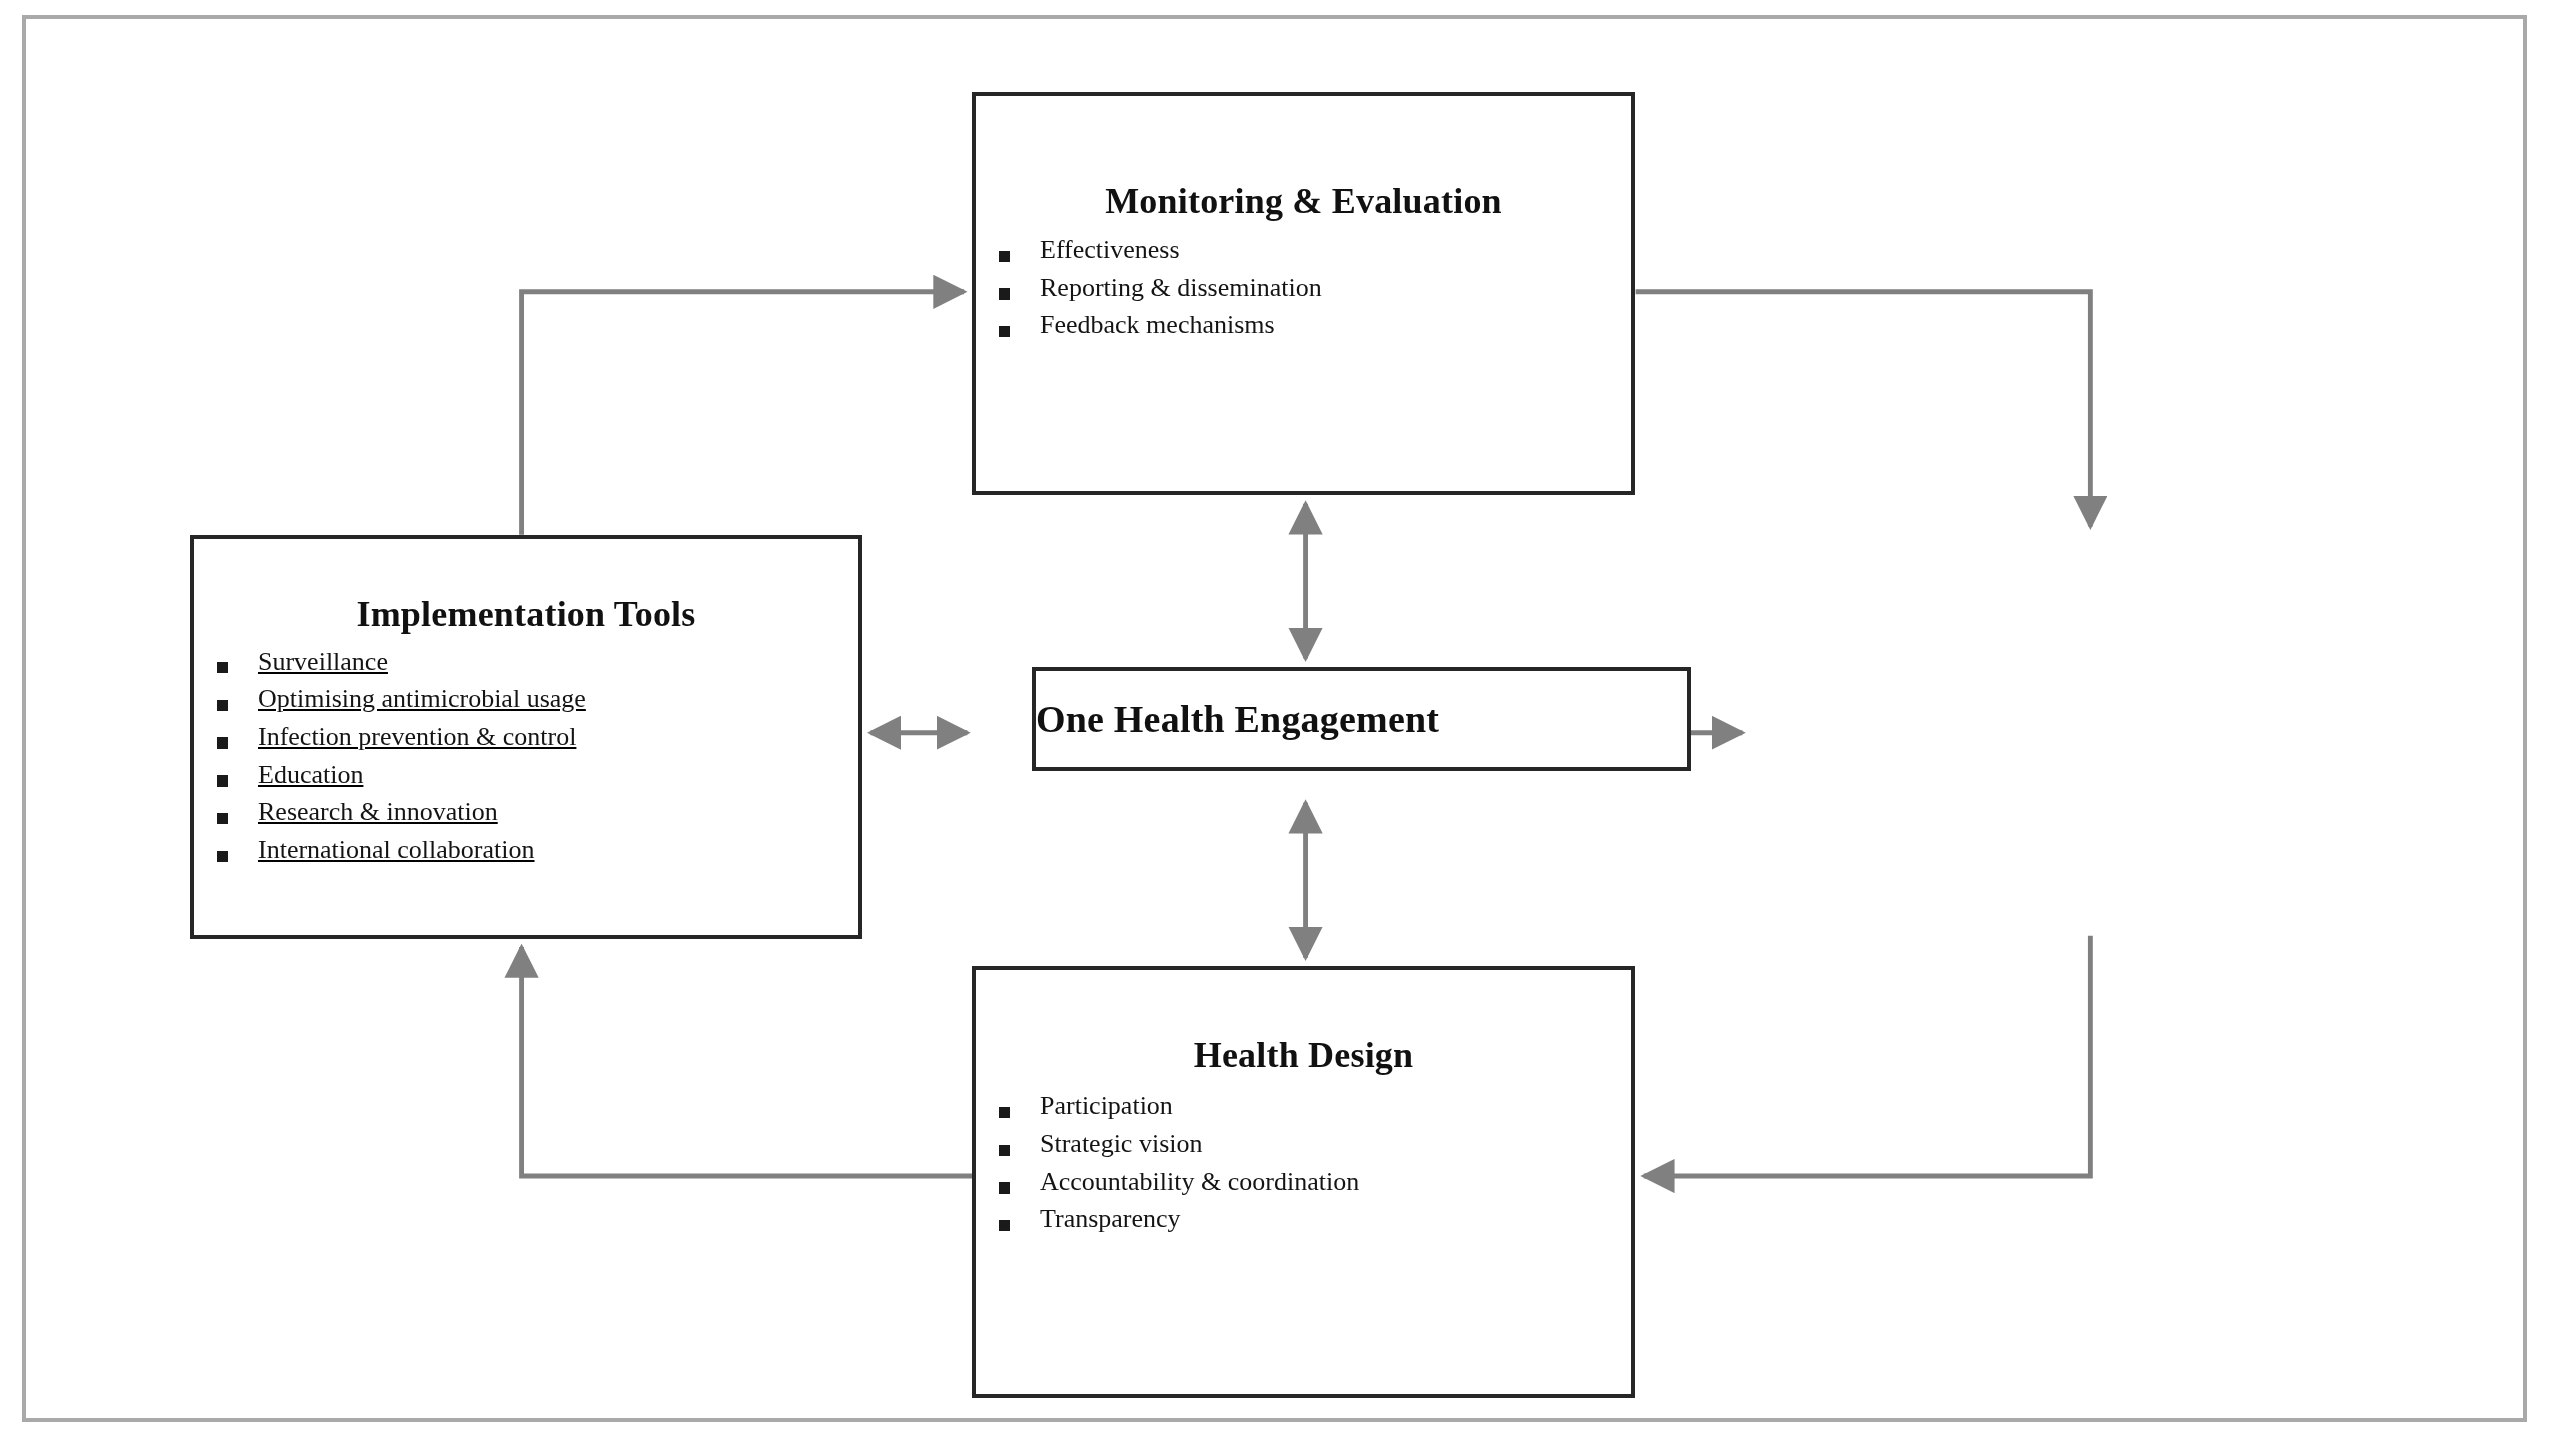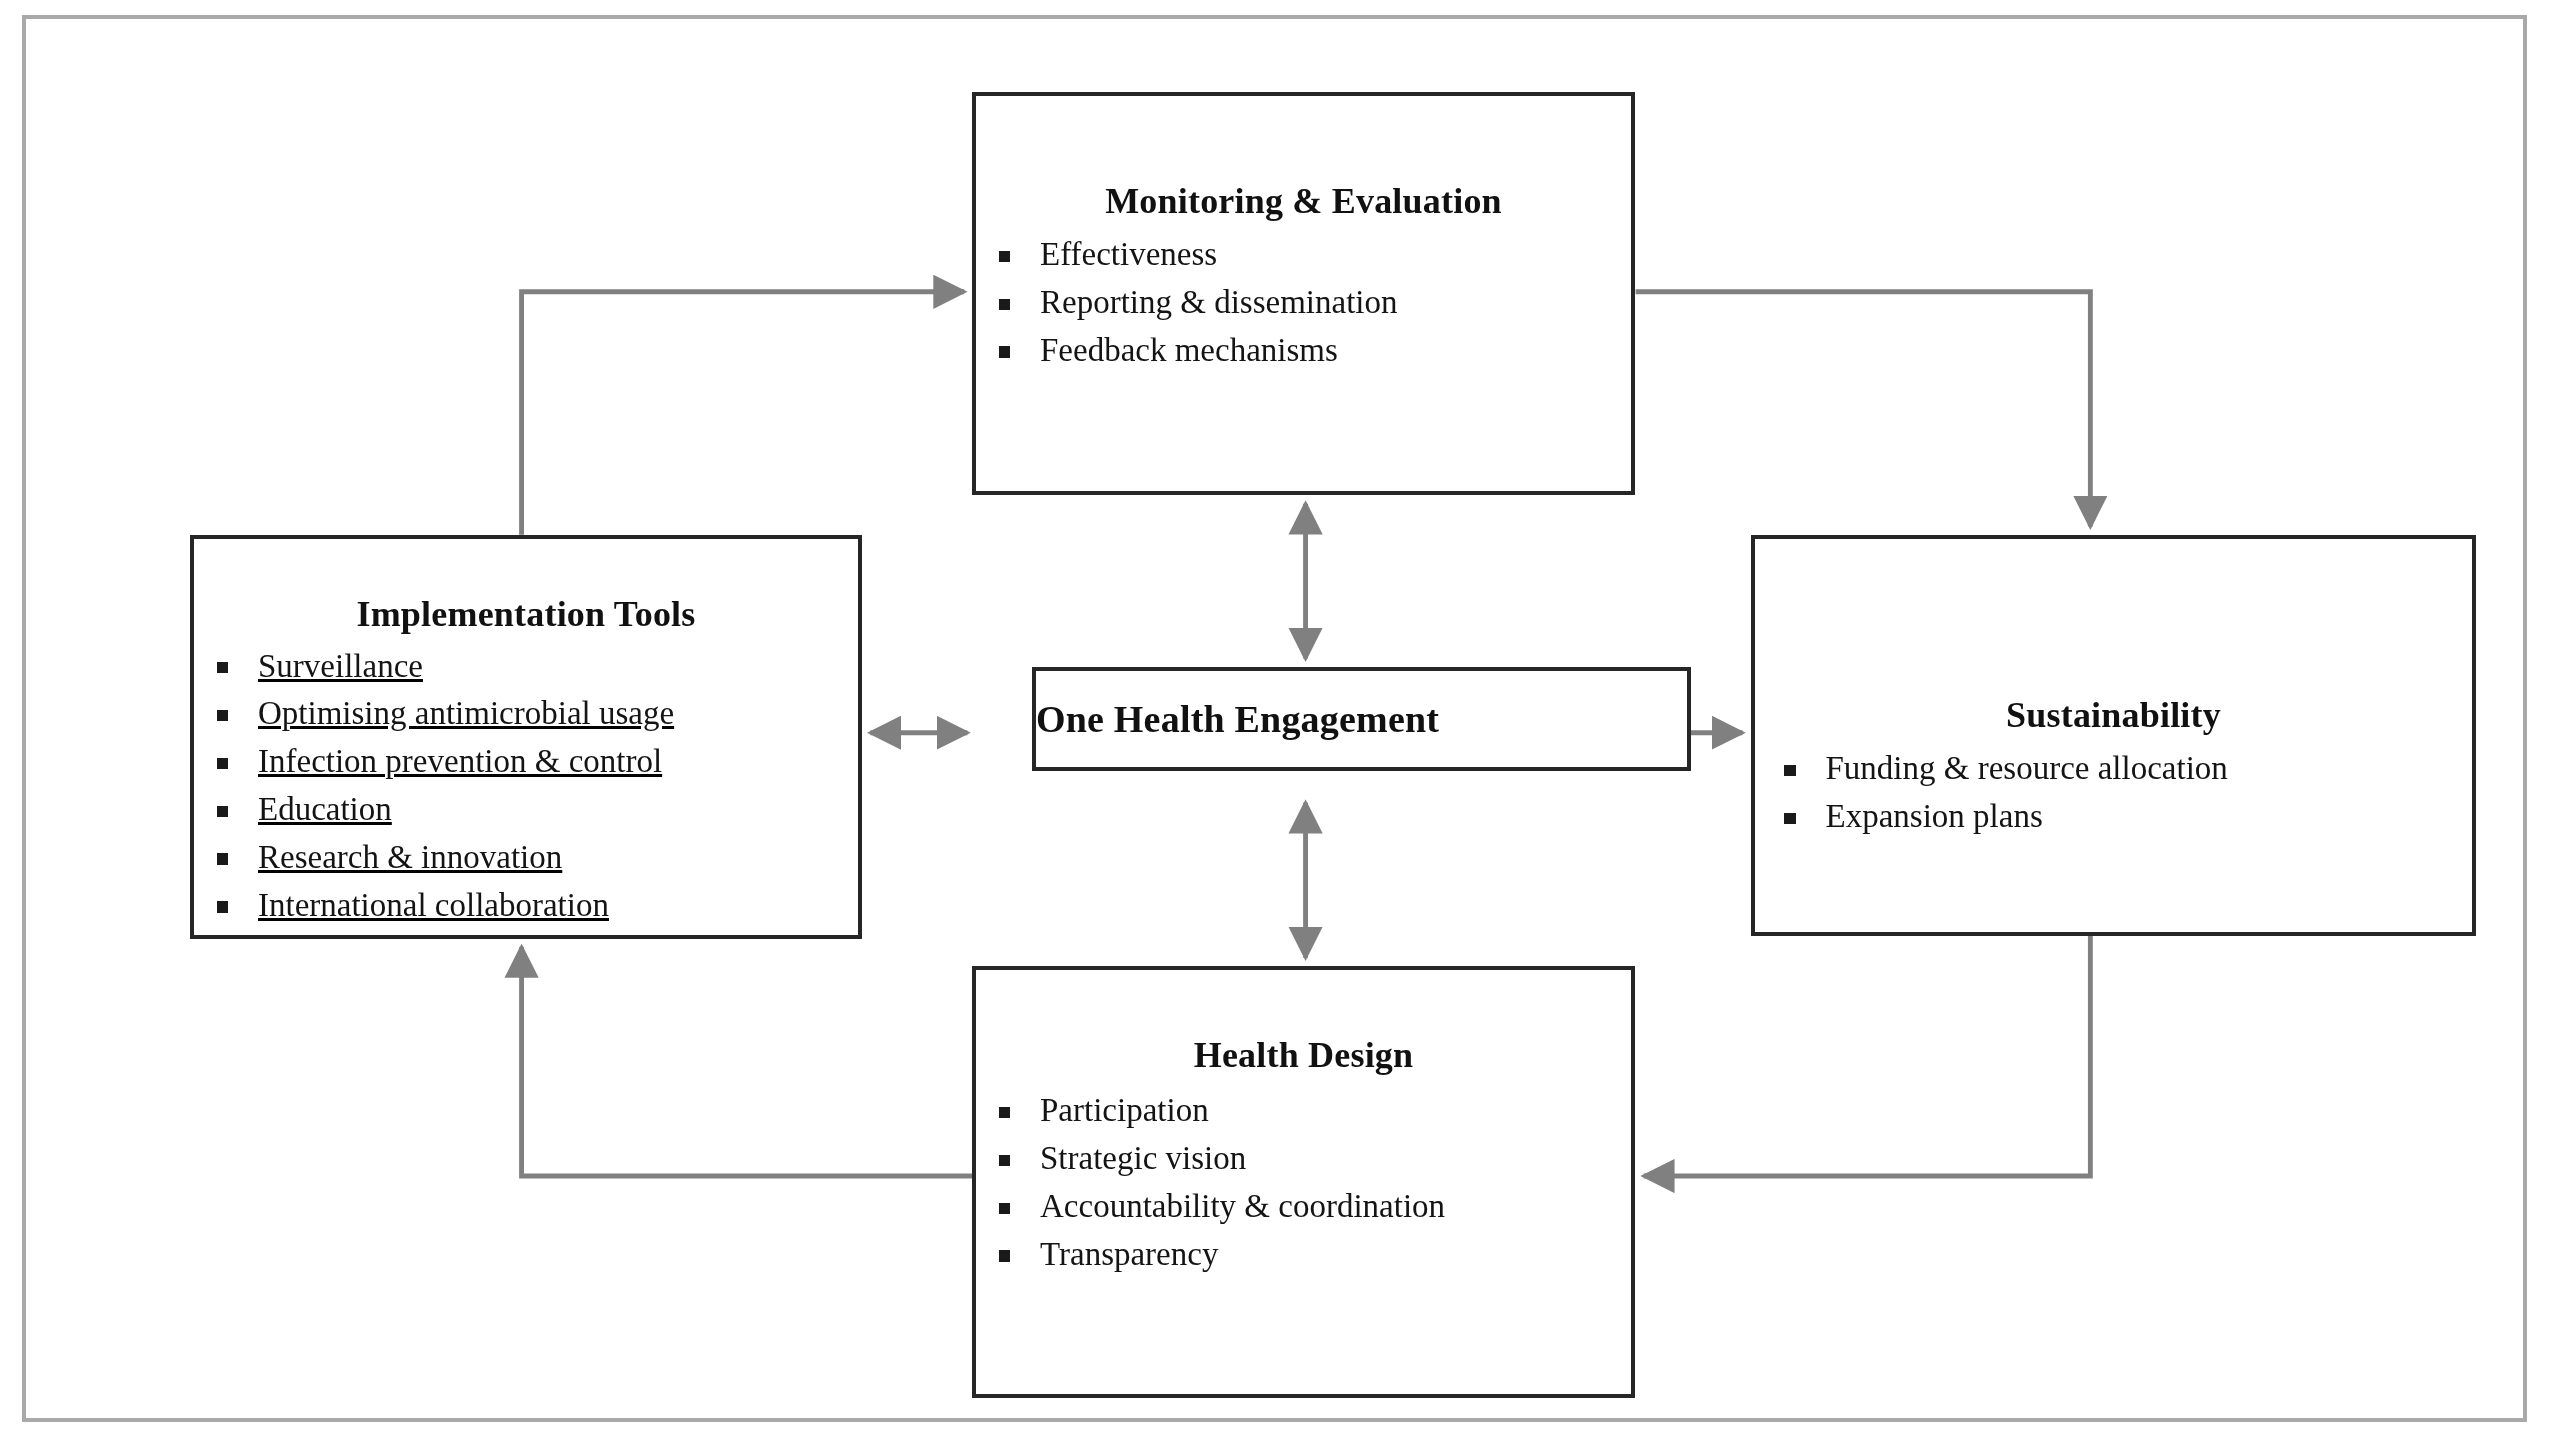--- a/index.html
+++ b/index.html
@@ -54,21 +54,21 @@
     letter-spacing: 0.2px;
     white-space: nowrap;
   }
   .node-list {
     list-style: none;
     margin: 0;
     padding: 0;
   }
   .node-list li {
     position: relative;
-    font-size: 33px;
+    font-size: 26px;
     line-height: 1.45;
     color: #141414;
     padding-left: 46px;
     white-space: nowrap;
   }
   .node-list li .bullet-square {
     position: absolute;
     left: 4.9px;
     top: 19.6px;
     width: 11.4px;
@@ -201,33 +201,20 @@
         <span class="bullet-square"></span>
         <span>Research &amp; innovation</span>
       </li>
       <li>
         <span class="bullet-square"></span>
         <span>International collaboration</span>
       </li>
     </ul>
   </div>
 
-  <div class="node-box" id="box-sustainability">
-    <div class="node-title">Sustainability</div>
-    <ul class="node-list">
-      <li>
-        <span class="bullet-square"></span>
-        <span>Funding &amp; resource allocation</span>
-      </li>
-      <li>
-        <span class="bullet-square"></span>
-        <span>Expansion plans</span>
-      </li>
-    </ul>
-  </div>
 
   <div class="node-box" id="box-policy">
     <div class="node-title">Health Design</div>
     <ul class="node-list">
       <li>
         <span class="bullet-square"></span>
         <span>Participation</span>
       </li>
       <li>
         <span class="bullet-square"></span>

